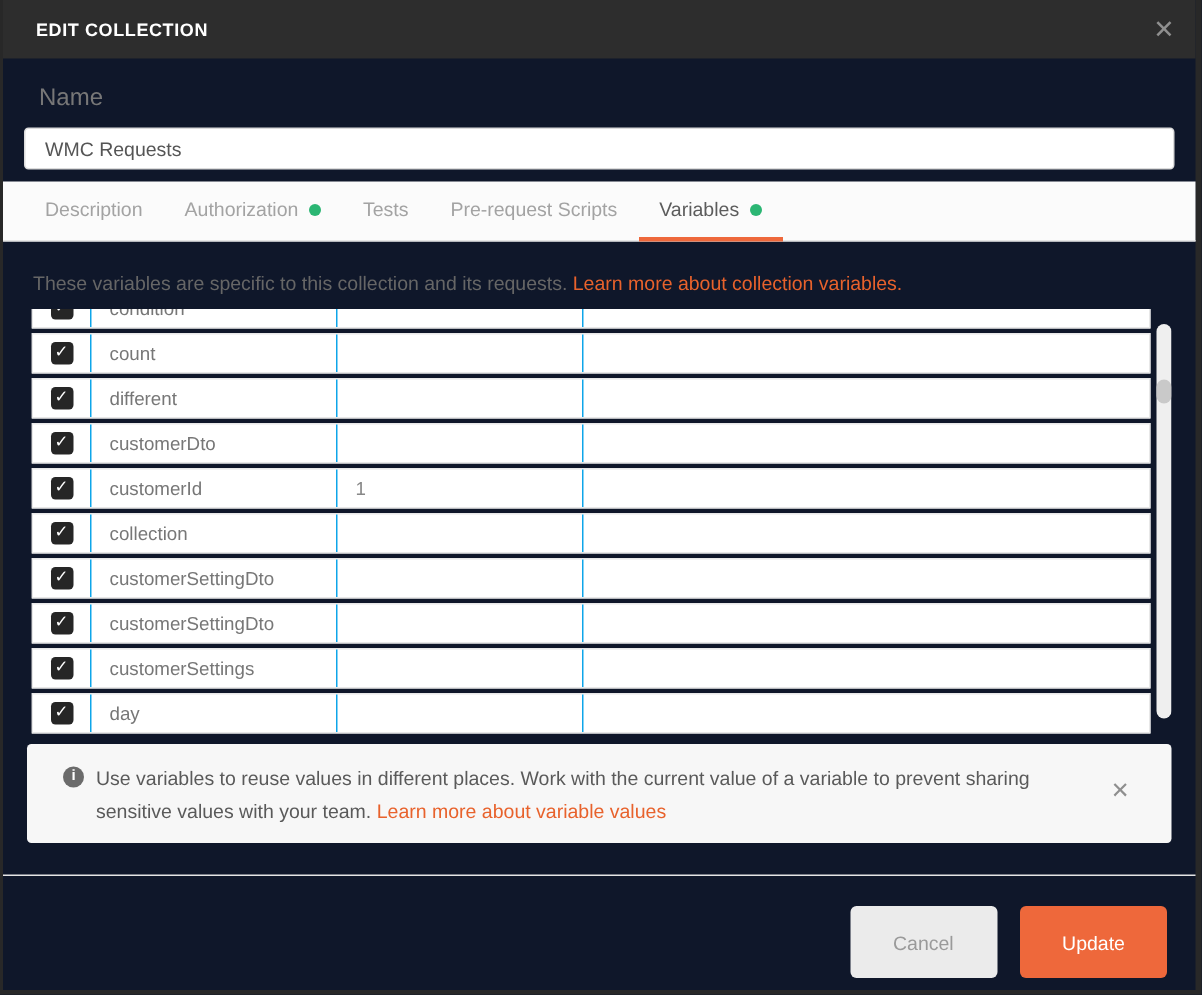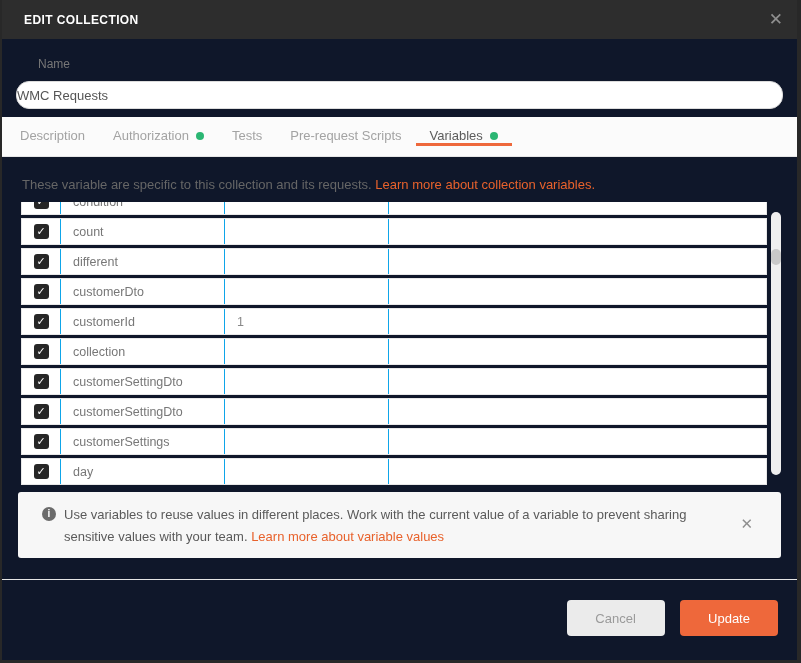--- a/index.html
+++ b/index.html
@@ -7,25 +7,25 @@
   body { font-family:"Liberation Sans","DejaVu Sans",sans-serif; background:#282828; }
   .screen { position:relative; width:801px; height:663px; background:#282828; overflow:hidden; }
   .modal { position:absolute; left:2px; right:4px; top:0; bottom:3px; background:#0f172a; display:flex; flex-direction:column; }
 
   
   .modal-header { height:39px; background:#2d2d2d; display:flex; align-items:center; flex-shrink:0; }
   .modal-title { color:#ffffff; font-size:12px; font-weight:bold; letter-spacing:0.4px; margin-left:22px; }
   .modal-close { margin-left:auto; margin-right:14px; color:#8f8f8f; font-size:17px; cursor:pointer; line-height:1; }
 
   
-  .name-label { margin:18px 0 0 36px; font-size:12px; color:#777777; }
-  .name-input { display:block; margin:10px 14px 0 14px; width:calc(100% - 28px); height:28px; border:1px solid #dcdcdc; border-radius:13px; padding:0 0; font-size:13px; color:#555555; font-family:"Liberation Sans",sans-serif; background:#fff; outline:none; }
-
-  
-  .tabs { display:flex; margin-top:8px; height:40px; padding-left:4px; background:#fbfbfb; border-bottom:1px solid #e6e6e6; flex-shrink:0;align-items:center; }
+  .name-label { margin:18px 0 0 24px; font-size:16px; color:#777777; }
+  .name-input { display:block; margin:10px 14px 0 14px; width:calc(100% - 28px); height:28px; border:1px solid #dcdcdc; border-radius:3px; padding:0 13px; font-size:13px; color:#555555; font-family:"Liberation Sans",sans-serif; background:#fff; outline:none; }
+
+  
+  .tabs { display:flex; margin-top:8px; height:40px; padding-left:14px; background:#fbfbfb; border-bottom:1px solid #e6e6e6; flex-shrink:0; }
   .tab { display:flex; align-items:center; padding:0 14px; font-size:13px; color:#a3a3a3; cursor:pointer; border-bottom:3px solid transparent; margin-bottom:-1px; }
   .tab.active { color:#5c5c5c; border-bottom-color:#ee683b; }
   .dot { display:inline-block; width:8px; height:8px; border-radius:50%; background:#2bb673; margin-left:7px; }
 
   
   .desc-line { margin:20px 0 0 20px; font-size:13px; color:#666666; }
   .link { color:#e8622c; cursor:pointer; text-decoration:none; }
 
   
   .table-viewport { position:relative; margin:10px 16px 0 19px; height:285px; overflow:hidden; flex-shrink:0; }
@@ -40,21 +40,21 @@
   .scrollbar-track { position:absolute; right:0; top:10px; width:10px; height:263px; background:#efefef; border-radius:5px; }
   .scrollbar-thumb { position:absolute; top:37px; left:0; width:10px; height:16px; background:#c9c9c9; border-radius:5px; cursor:pointer; }
 
   
   .info-banner { position:relative; margin:5px 16px 0 16px; height:66px; background:#f7f7f7; border-radius:3px; padding:12px 80px 0 46px; font-size:13px; color:#5a5a5a; line-height:22px; flex-shrink:0; }
   .info-icon { position:absolute; left:24px; top:15px; width:14px; height:14px; border-radius:50%; background:#6b6b6b; color:#ffffff; font-size:10px; font-weight:bold; text-align:center; line-height:14px; font-style:normal; }
   .banner-close { position:absolute; right:28px; top:24px; color:#8f8f8f; font-size:15px; cursor:pointer; line-height:1; }
 
   
   .footer { margin-top:21px; border-top:1px solid #e5e5e5; padding:20px 19px 0 0; text-align:right; flex-shrink:0; }
-  .btn { display:inline-block; width:98px; height:36px; border:none; border-radius:4px; font-size:13px; cursor:pointer; font-family:"Liberation Sans",sans-serif; }
+  .btn { display:inline-block; width:98px; height:48px; border:none; border-radius:4px; font-size:13px; cursor:pointer; font-family:"Liberation Sans",sans-serif; }
   .btn-cancel { background:#ebebeb; color:#9a9a9a; margin-right:11px; }
   .btn-update { background:#ee683b; color:#ffffff; }
 </style>
 </head>
 <body>
 
 <div class="screen">
   <div class="modal">
 
     <div class="modal-header">
@@ -78,21 +78,21 @@
       </div>
       <div class="tab">
         <span>Pre-request Scripts</span>
       </div>
       <div class="tab active">
         <span>Variables</span>
         <span class="dot"></span>
       </div>
     </div>
 
-    <div class="desc-line"><span>These variable are specific to this collection and its requests. </span><a class="link">Learn more about collection variables.</a></div>
+    <div class="desc-line"><span>These variables are specific to this collection and its requests. </span><a class="link">Learn more about collection variables.</a></div>
 
     <div class="table-viewport">
       <div class="rows">
 
         <div class="var-row">
           <div class="cell cell-check">
               <span class="checkbox">✓</span>
             </div>
           <div class="cell cell-name">condition</div>
           <div class="cell cell-value"></div>

